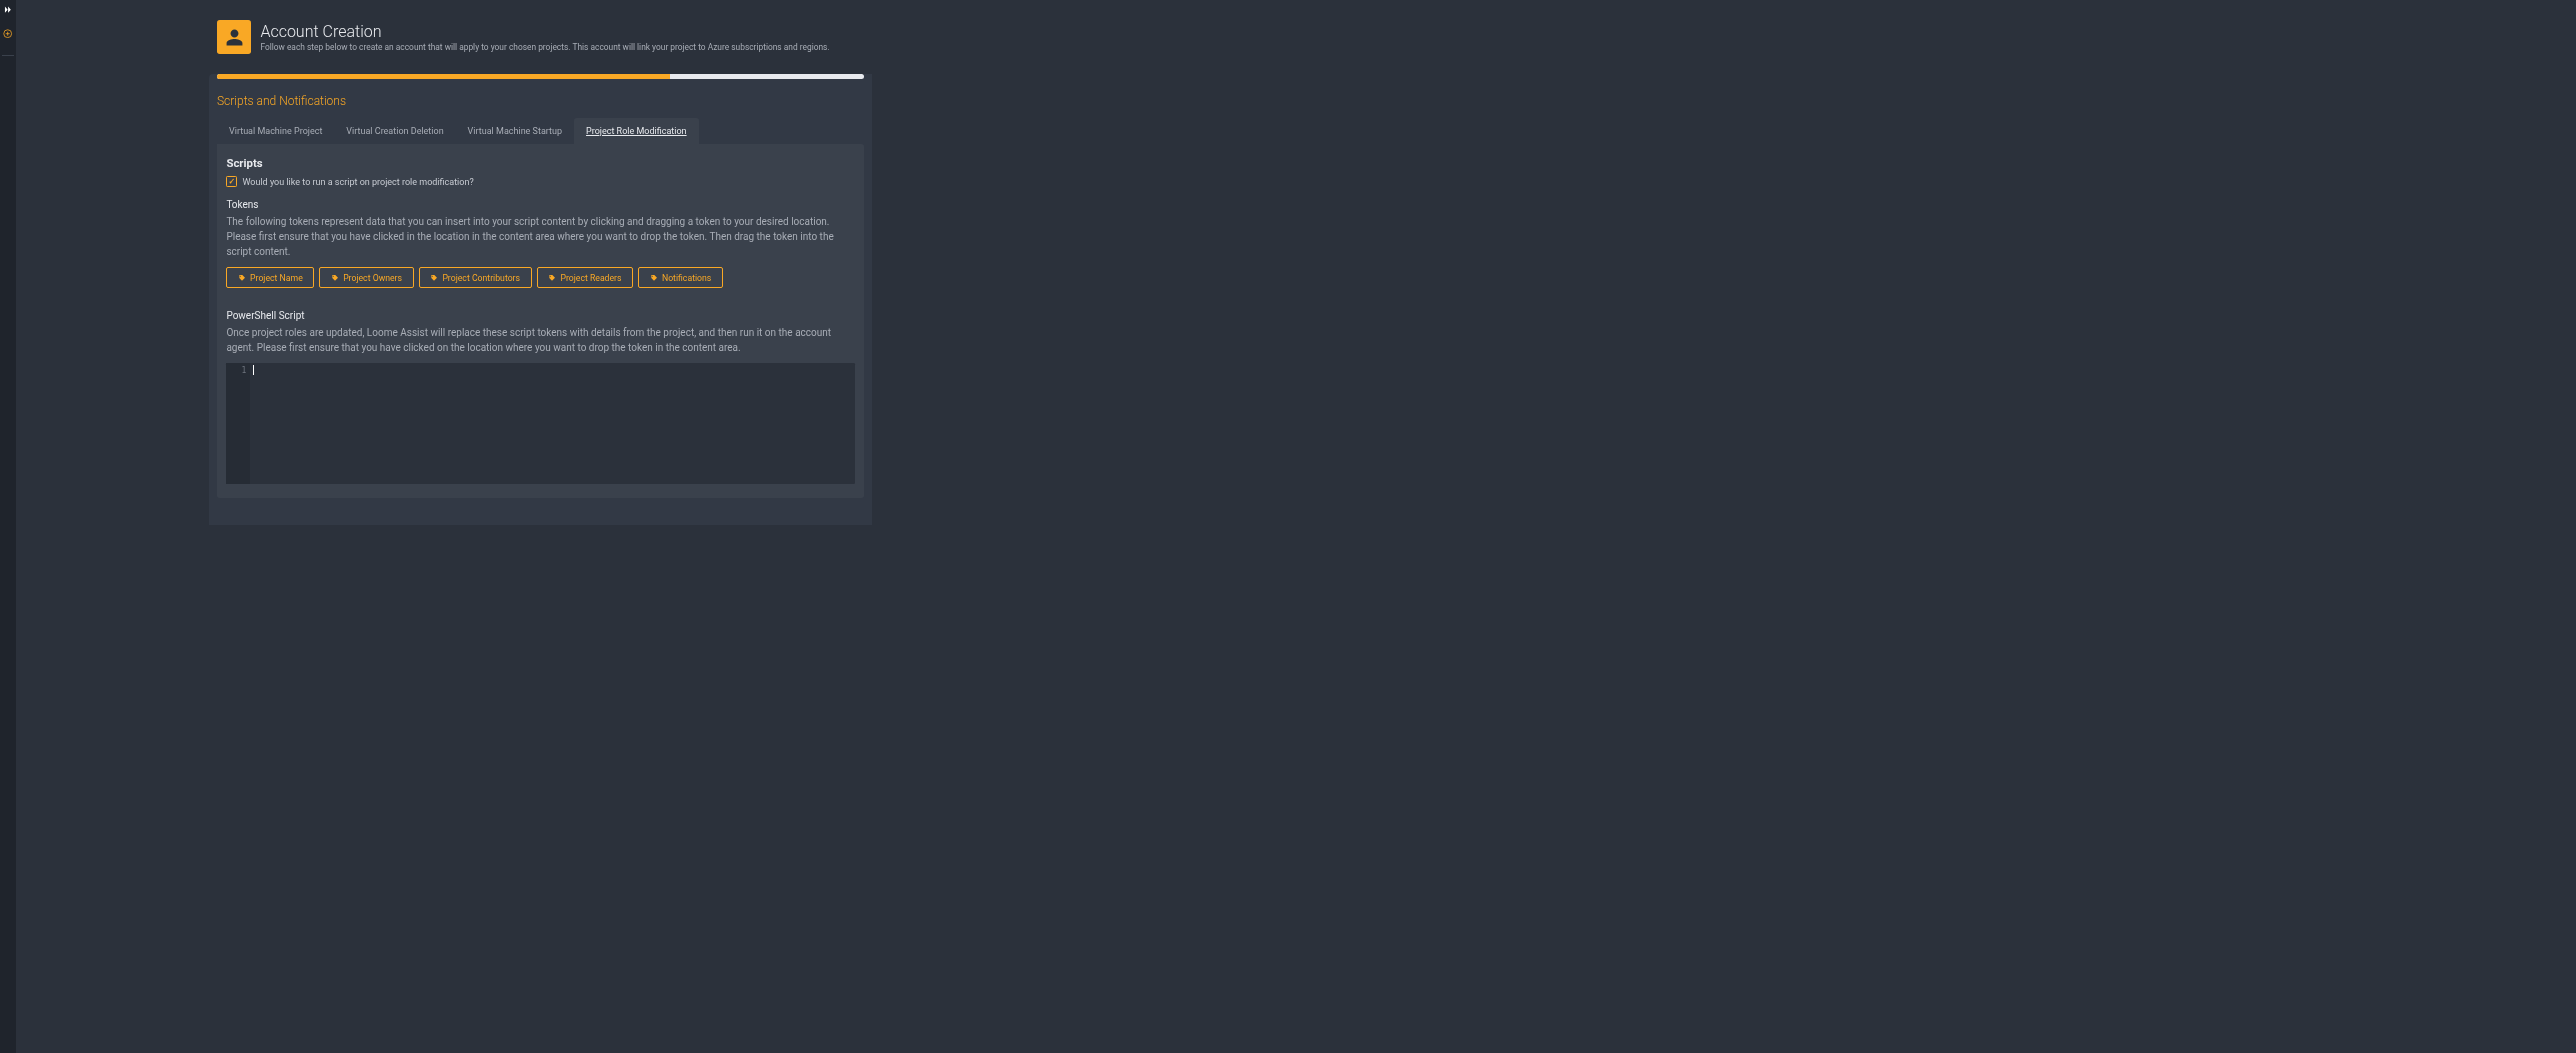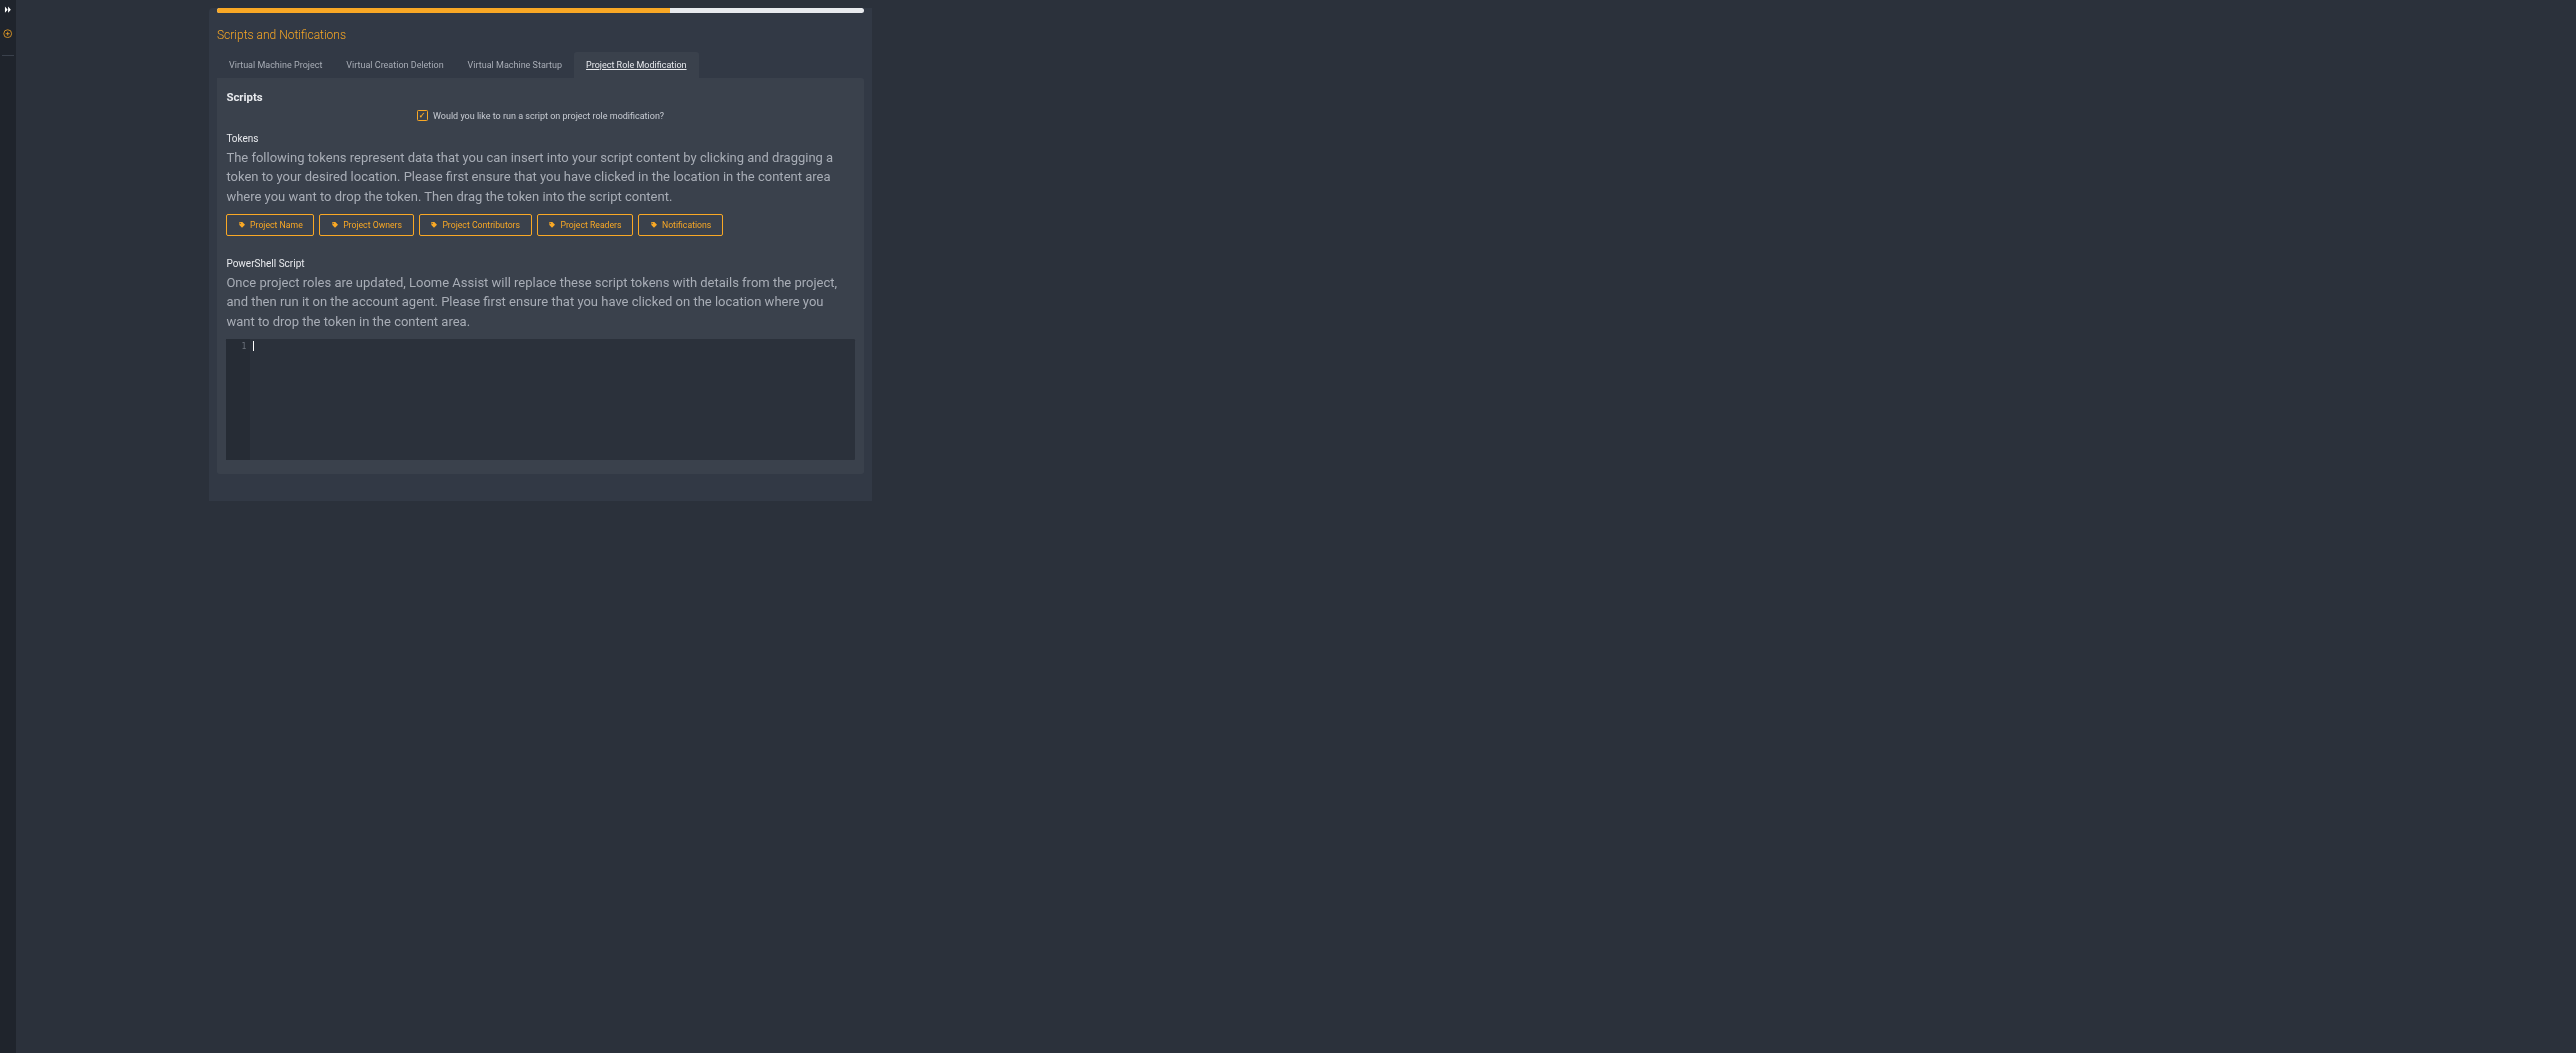--- a/index.html
+++ b/index.html
@@ -115,21 +115,20 @@
       font-size: 11.4px;
       color: #e8eaee;
       font-weight: 700;
       margin-bottom: 6.7px;
     }
     .checkbox-row {
       display: flex;
       align-items: center;
       gap: 5.4px;
       margin-bottom: 12px;
-      justify-content: center;
     }
     .checkbox {
       width: 10.7px;
       height: 10.7px;
       border: 1.3px solid #f9a825;
       border-radius: 1.3px;
       display: flex;
       align-items: center;
       justify-content: center;
       cursor: pointer;
@@ -142,21 +141,21 @@
       font-weight: bold;
       line-height: 1;
     }
     .checkbox-label { color: #c8ccd3; font-size: 9px; }
     .small-heading {
       font-size: 10px;
       color: #e8eaee;
       margin-bottom: 4px;
     }
     .desc {
-      font-size: 13px;
+      font-size: 10px;
       color: #a8adb6;
       line-height: 1.5;
       margin-bottom: 8px;
     }
     .token-row {
       display: flex;
       gap: 5px;
       flex-wrap: wrap;
       margin-bottom: 22px;
     }
@@ -216,20 +215,31 @@
     <div class="sidebar-add">
       <svg width="9.4" height="9.4" viewBox="0 0 24 24" fill="currentColor">
           <circle cx="12" cy="12" r="10" fill="none" stroke="currentColor" stroke-width="2"></circle>
           <path d="M12 7v10M7 12h10" stroke="currentColor" stroke-width="2"></path>
         </svg>
     </div>
     <div class="sidebar-divider"></div>
   </div>
 
   <div class="main">
+    <div class="header">
+      <div class="header-icon">
+        <svg viewBox="0 0 24 24">
+            <path d="M12 12c2.7 0 5-2.3 5-5s-2.3-5-5-5-5 2.3-5 5 2.3 5 5 5zm0 2c-3.3 0-10 1.7-10 5v3h20v-3c0-3.3-6.7-5-10-5z"></path>
+          </svg>
+      </div>
+      <div class="header-text">
+        <h1>Account Creation</h1>
+        <p>Follow each step below to create an account that will apply to your chosen projects. This account will link your project to Azure subscriptions and regions.</p>
+      </div>
+    </div>
 
     <div class="panel">
       <div class="progress">
         <div class="progress-fill" style="width:70%"></div>
       </div>
 
       <div class="section-title">Scripts and Notifications</div>
 
       <div class="tabs">
         <div class="tab">Virtual Machine Project</div>

